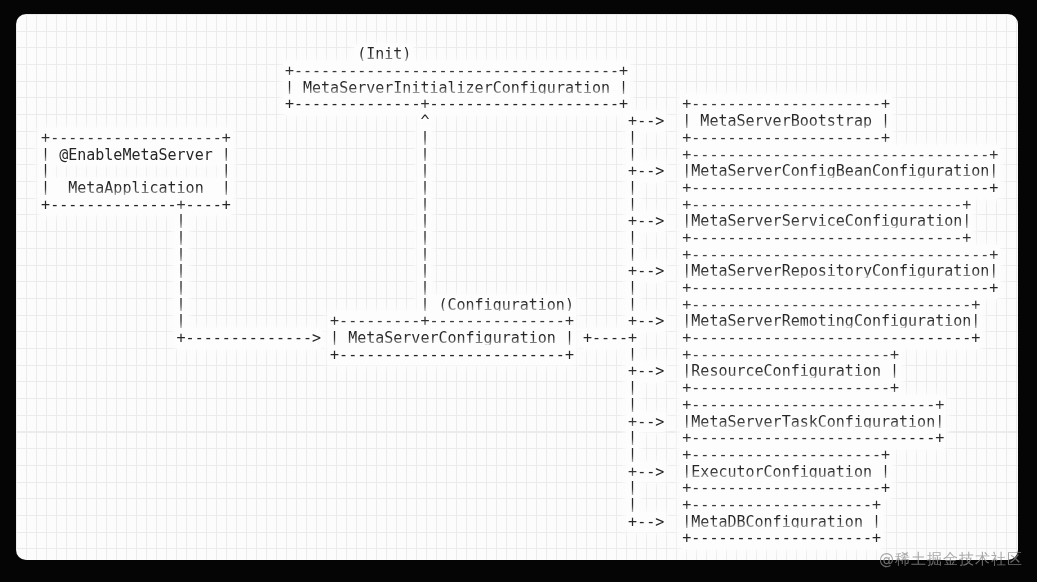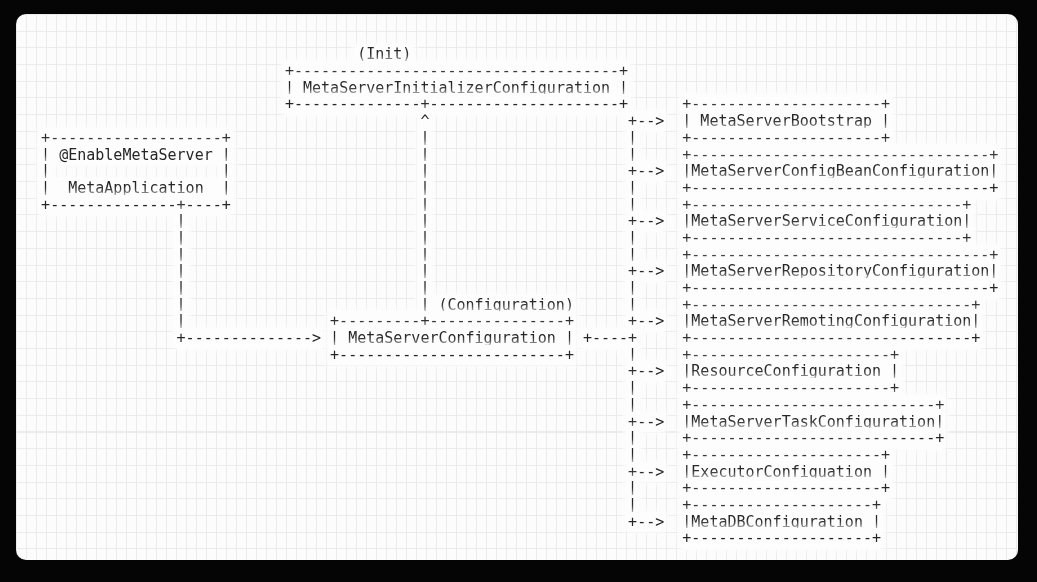--- a/index.html
+++ b/index.html
@@ -51,13 +51,14 @@
     color: rgba(140,140,140,0.75);
     font-family: "DejaVu Sans", "Liberation Sans", sans-serif;
   }
 </style>
 </head>
 <body>
 
 <div class="stage">
   <div class="card"></div>
   <pre class="diagram" id="diagram"><div class="row"></div><div class="row"></div><div class="row"><span class="seg" style="left: 39ch;">(Init)</span></div><div class="row"><span class="seg" style="left: 31ch;">+------------------------------------+</span></div><div class="row"><span class="seg" style="left: 31ch;">| MetaServerInitializerConfiguration |</span></div><div class="row"><span class="seg" style="left: 31ch;">+--------------+---------------------+</span><span class="seg" style="left: 75ch;">+---------------------+</span></div><div class="row"><span class="seg" style="left: 46ch;">^</span><span class="seg" style="left: 69ch;">+--&gt;</span><span class="seg" style="left: 75ch;">| MetaServerBootstrap |</span></div><div class="row"><span class="seg" style="left: 4ch;">+-------------------+</span><span class="seg" style="left: 46ch;">|</span><span class="seg" style="left: 69ch;">|</span><span class="seg" style="left: 75ch;">+---------------------+</span></div><div class="row"><span class="seg" style="left: 4ch;">| @EnableMetaServer |</span><span class="seg" style="left: 46ch;">|</span><span class="seg" style="left: 69ch;">|</span><span class="seg" style="left: 75ch;">+---------------------------------+</span></div><div class="row"><span class="seg" style="left: 4ch;">|</span><span class="seg" style="left: 24ch;">|</span><span class="seg" style="left: 46ch;">|</span><span class="seg" style="left: 69ch;">+--&gt;</span><span class="seg" style="left: 75ch;">|MetaServerConfigBeanConfiguration|</span></div><div class="row"><span class="seg" style="left: 4ch;">|  MetaApplication  |</span><span class="seg" style="left: 46ch;">|</span><span class="seg" style="left: 69ch;">|</span><span class="seg" style="left: 75ch;">+---------------------------------+</span></div><div class="row"><span class="seg" style="left: 4ch;">+--------------+----+</span><span class="seg" style="left: 46ch;">|</span><span class="seg" style="left: 69ch;">|</span><span class="seg" style="left: 75ch;">+------------------------------+</span></div><div class="row"><span class="seg" style="left: 19ch;">|</span><span class="seg" style="left: 46ch;">|</span><span class="seg" style="left: 69ch;">+--&gt;</span><span class="seg" style="left: 75ch;">|MetaServerServiceConfiguration|</span></div><div class="row"><span class="seg" style="left: 19ch;">|</span><span class="seg" style="left: 46ch;">|</span><span class="seg" style="left: 69ch;">|</span><span class="seg" style="left: 75ch;">+------------------------------+</span></div><div class="row"><span class="seg" style="left: 19ch;">|</span><span class="seg" style="left: 46ch;">|</span><span class="seg" style="left: 69ch;">|</span><span class="seg" style="left: 75ch;">+---------------------------------+</span></div><div class="row"><span class="seg" style="left: 19ch;">|</span><span class="seg" style="left: 46ch;">|</span><span class="seg" style="left: 69ch;">+--&gt;</span><span class="seg" style="left: 75ch;">|MetaServerRepositoryConfiguration|</span></div><div class="row"><span class="seg" style="left: 19ch;">|</span><span class="seg" style="left: 46ch;">|</span><span class="seg" style="left: 69ch;">|</span><span class="seg" style="left: 75ch;">+---------------------------------+</span></div><div class="row"><span class="seg" style="left: 19ch;">|</span><span class="seg" style="left: 46ch;">| (Configuration)</span><span class="seg" style="left: 69ch;">|</span><span class="seg" style="left: 75ch;">+-------------------------------+</span></div><div class="row"><span class="seg" style="left: 19ch;">|</span><span class="seg" style="left: 36ch;">+---------+---------------+</span><span class="seg" style="left: 69ch;">+--&gt;</span><span class="seg" style="left: 75ch;">|MetaServerRemotingConfiguration|</span></div><div class="row"><span class="seg" style="left: 19ch;">+--------------&gt;</span><span class="seg" style="left: 36ch;">| MetaServerConfiguration |</span><span class="seg" style="left: 64ch;">+----+</span><span class="seg" style="left: 75ch;">+-------------------------------+</span></div><div class="row"><span class="seg" style="left: 36ch;">+-------------------------+</span><span class="seg" style="left: 69ch;">|</span><span class="seg" style="left: 75ch;">+----------------------+</span></div><div class="row"><span class="seg" style="left: 69ch;">+--&gt;</span><span class="seg" style="left: 75ch;">|ResourceConfiguration |</span></div><div class="row"><span class="seg" style="left: 69ch;">|</span><span class="seg" style="left: 75ch;">+----------------------+</span></div><div class="row"><span class="seg" style="left: 69ch;">|</span><span class="seg" style="left: 75ch;">+---------------------------+</span></div><div class="row"><span class="seg" style="left: 69ch;">+--&gt;</span><span class="seg" style="left: 75ch;">|MetaServerTaskConfiguration|</span></div><div class="row"><span class="seg" style="left: 69ch;">|</span><span class="seg" style="left: 75ch;">+---------------------------+</span></div><div class="row"><span class="seg" style="left: 69ch;">|</span><span class="seg" style="left: 75ch;">+---------------------+</span></div><div class="row"><span class="seg" style="left: 69ch;">+--&gt;</span><span class="seg" style="left: 75ch;">|ExecutorConfiguation |</span></div><div class="row"><span class="seg" style="left: 69ch;">|</span><span class="seg" style="left: 75ch;">+---------------------+</span></div><div class="row"><span class="seg" style="left: 69ch;">|</span><span class="seg" style="left: 75ch;">+--------------------+</span></div><div class="row"><span class="seg" style="left: 69ch;">+--&gt;</span><span class="seg" style="left: 75ch;">|MetaDBConfiguration |</span></div><div class="row"><span class="seg" style="left: 75ch;">+--------------------+</span></div></pre>
+  <div class="watermark">@稀土掘金技术社区</div>
 </div>
 
 </body></html>

